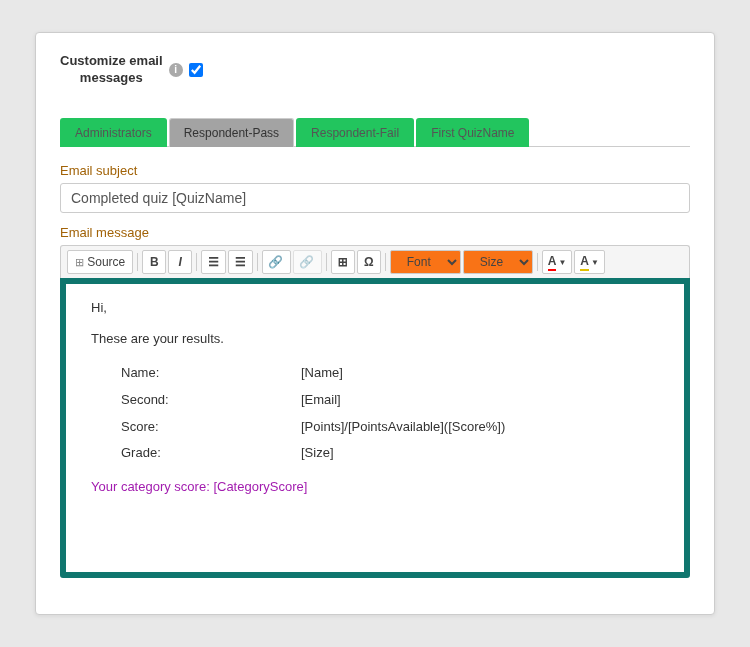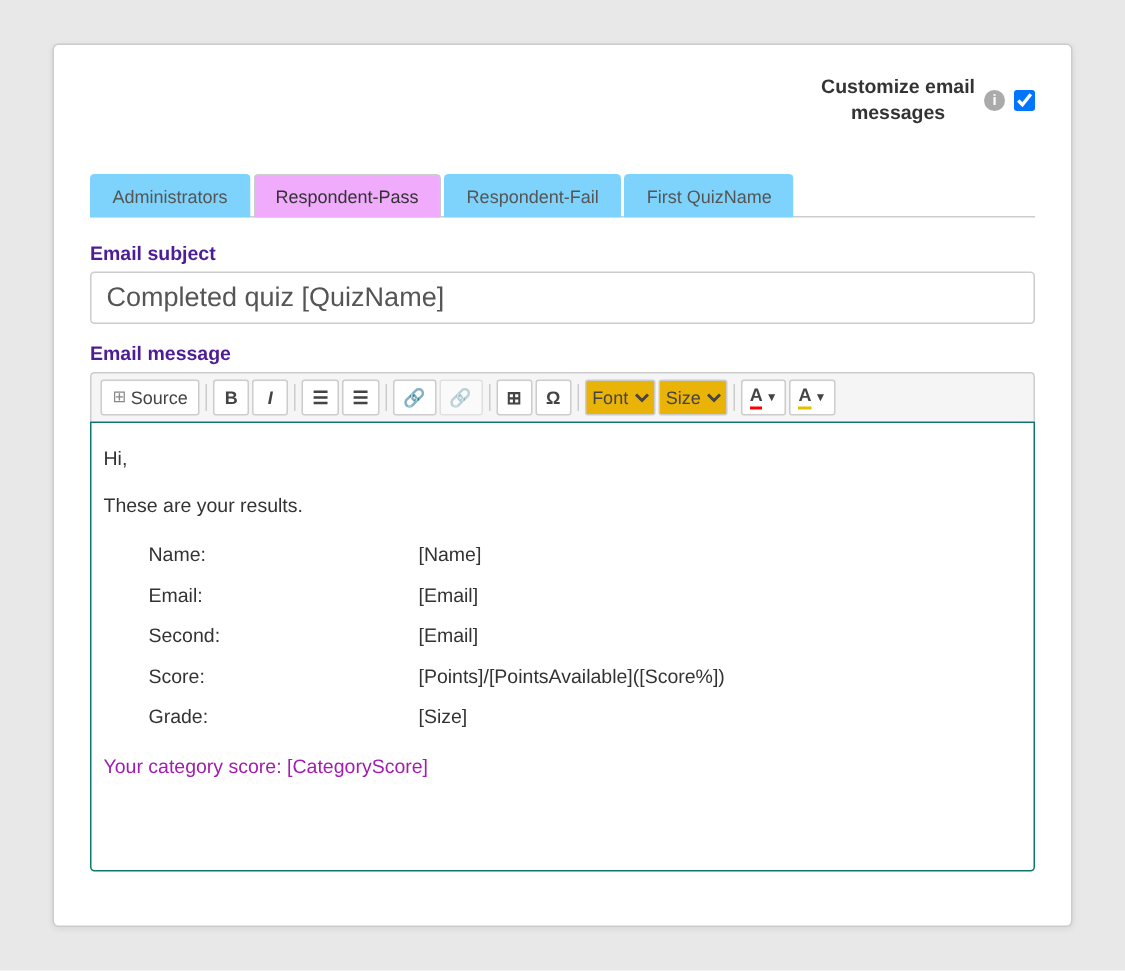--- a/index.html
+++ b/index.html
@@ -22,21 +22,20 @@
       padding: 20px 24px 24px 24px;
       width: 680px;
       box-shadow: 0 1px 4px rgba(0,0,0,0.08);
     }
 
     .card-header {
       display: flex;
       align-items: center;
       gap: 6px;
       margin-bottom: 32px;
-      justify-content: flex-end;
     }
 
     .card-header-label {
       font-size: 13px;
       font-weight: bold;
       color: #333;
       text-align: center;
       line-height: 1.3;
     }
 
@@ -68,50 +67,50 @@
 
     .tab {
       padding: 7px 14px;
       font-size: 12px;
       color: #555;
       cursor: pointer;
       border: 1px solid transparent;
       border-bottom: none;
       border-radius: 3px 3px 0 0;
       margin-bottom: -1px;
-      background: #7dd3fc;
+      background: #22c55e;
       margin-right: 2px;
     }
 
     .tab.active {
-      background: #f0abfc;
+      background: #a3a3a3;
       border-color: #ccc;
       border-bottom-color: #fff;
       color: #333;
       font-weight: normal;
     }
 
     .form-group {
       margin-bottom: 12px;
     }
 
     .form-label {
       font-size: 13px;
-      font-weight: bold;
-      color: #4c1d95;
+      font-weight: normal;
+      color: #a16207;
       margin-bottom: 5px;
       display: block;
     }
 
     .form-input {
       width: 100%;
       border: 1px solid #ccc;
       border-radius: 3px;
       padding: 6px 10px;
-      font-size: 18px;
+      font-size: 14px;
       color: #555;
       outline: none;
     }
 
     .editor-toolbar {
       display: flex;
       align-items: center;
       gap: 2px;
       border: 1px solid #ccc;
       border-bottom: none;
@@ -153,39 +152,39 @@
 
     .toolbar-source-icon {
       font-size: 11px;
       color: #888;
     }
 
     .toolbar-select {
       height: 24px;
       border: 1px solid #ccc;
       border-radius: 2px;
-      background: #eab308;
+      background: #f97316;
       font-size: 12px;
       color: #444;
-      padding: 0 0;
+      padding: 0 12px;
       cursor: pointer;
     }
 
     .toolbar-divider {
       width: 1px;
       height: 18px;
       background: #ccc;
       margin: 0 2px;
     }
 
     .editor-body {
-      border: 1px solid #0f766e;
+      border: 6px solid #0f766e;
       border-radius: 0 0 3px 3px;
       background: #fff;
-      padding: 14px 8px;
+      padding: 14px 25px;
       min-height: 300px;
       font-size: 13px;
       color: #333;
       line-height: 1.6;
     }
 
     .editor-content p {
       margin-bottom: 10px;
     }
 
@@ -304,24 +303,20 @@
 
     <div class="editor-body">
       <div class="editor-content">
         <p>Hi,</p>
         <p>These are your results.</p>
         <table class="editor-table">
           <tbody>
             <tr>
               <td>Name:</td>
               <td>[Name]</td>
-            </tr>
-            <tr>
-              <td>Email:</td>
-              <td>[Email]</td>
             </tr>
             <tr>
               <td>Second:</td>
               <td>[Email]</td>
             </tr>
             <tr>
               <td>Score:</td>
               <td>[Points]/[PointsAvailable]([Score%])</td>
             </tr>
             <tr>

